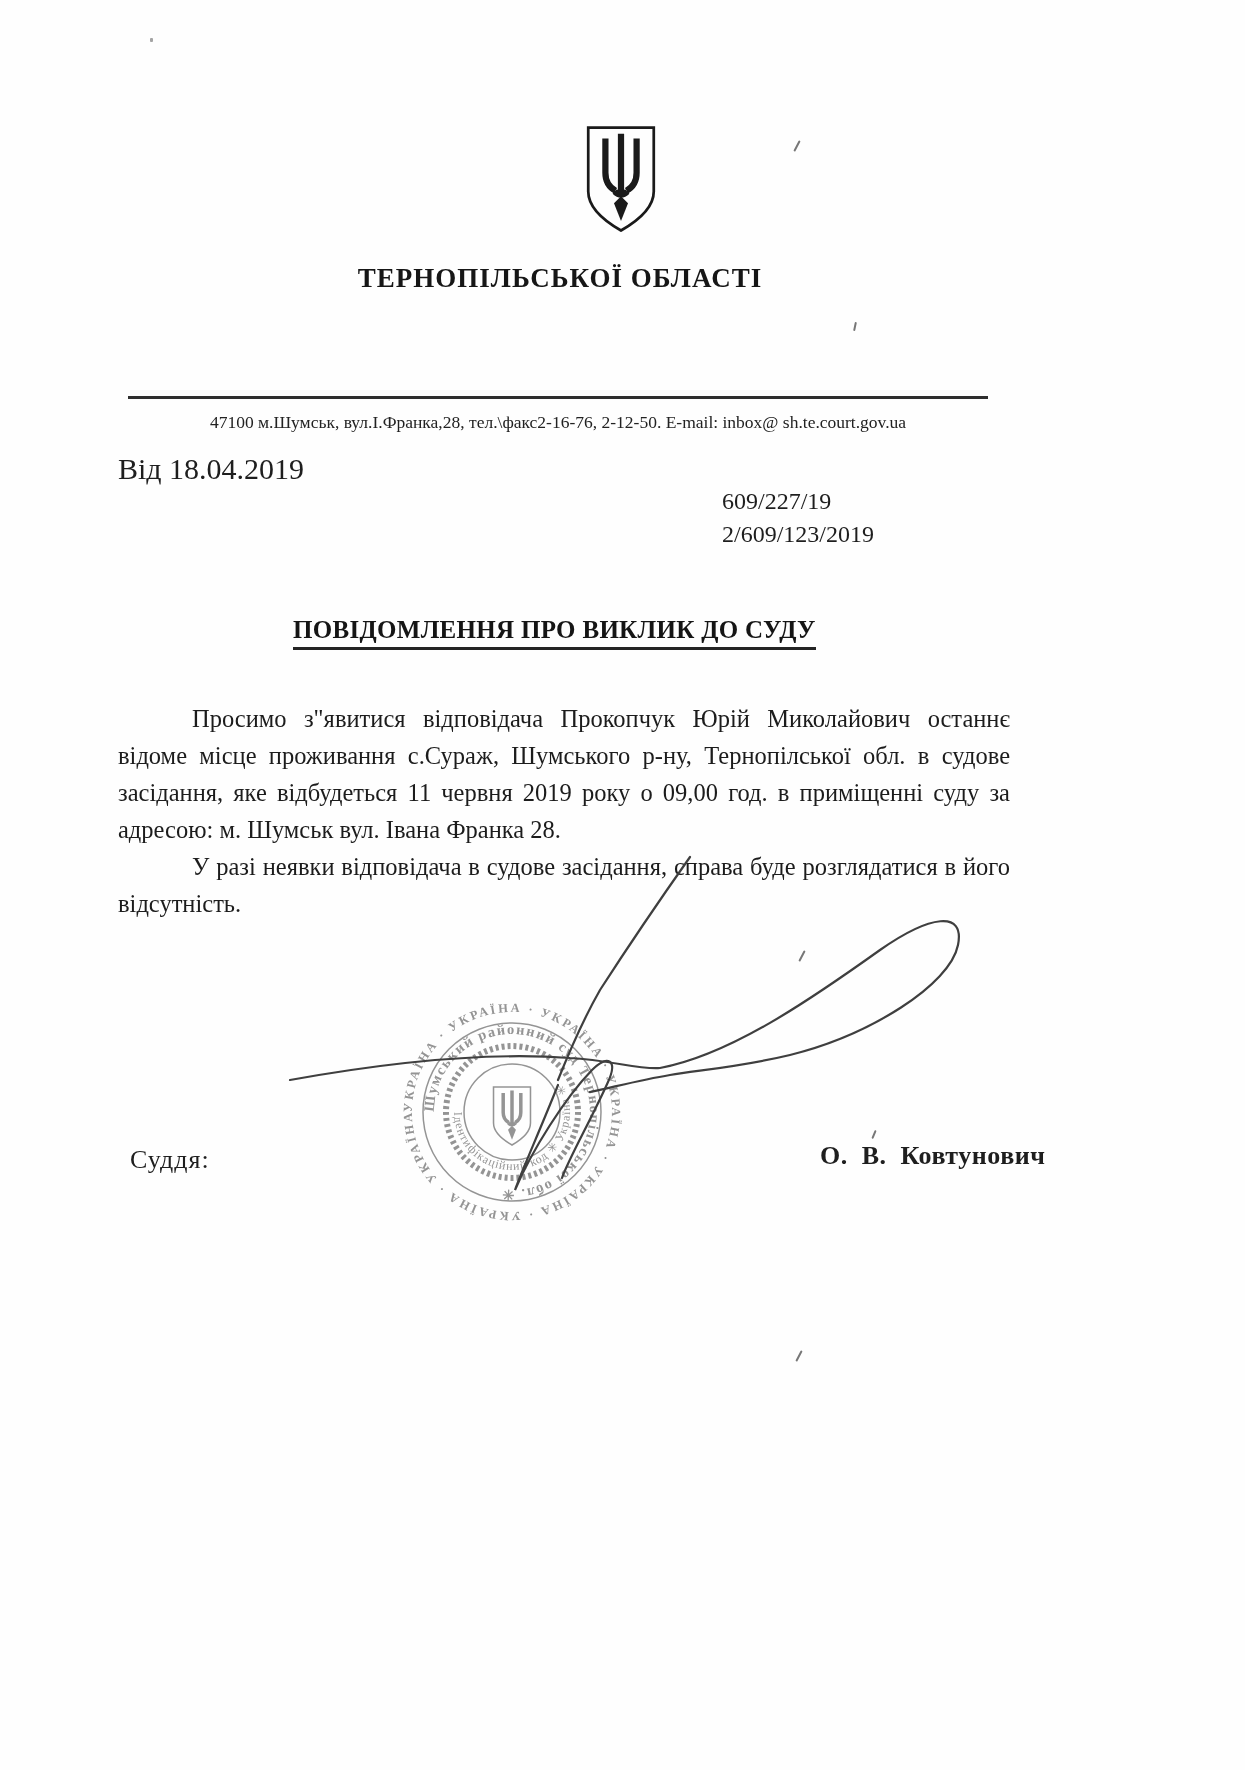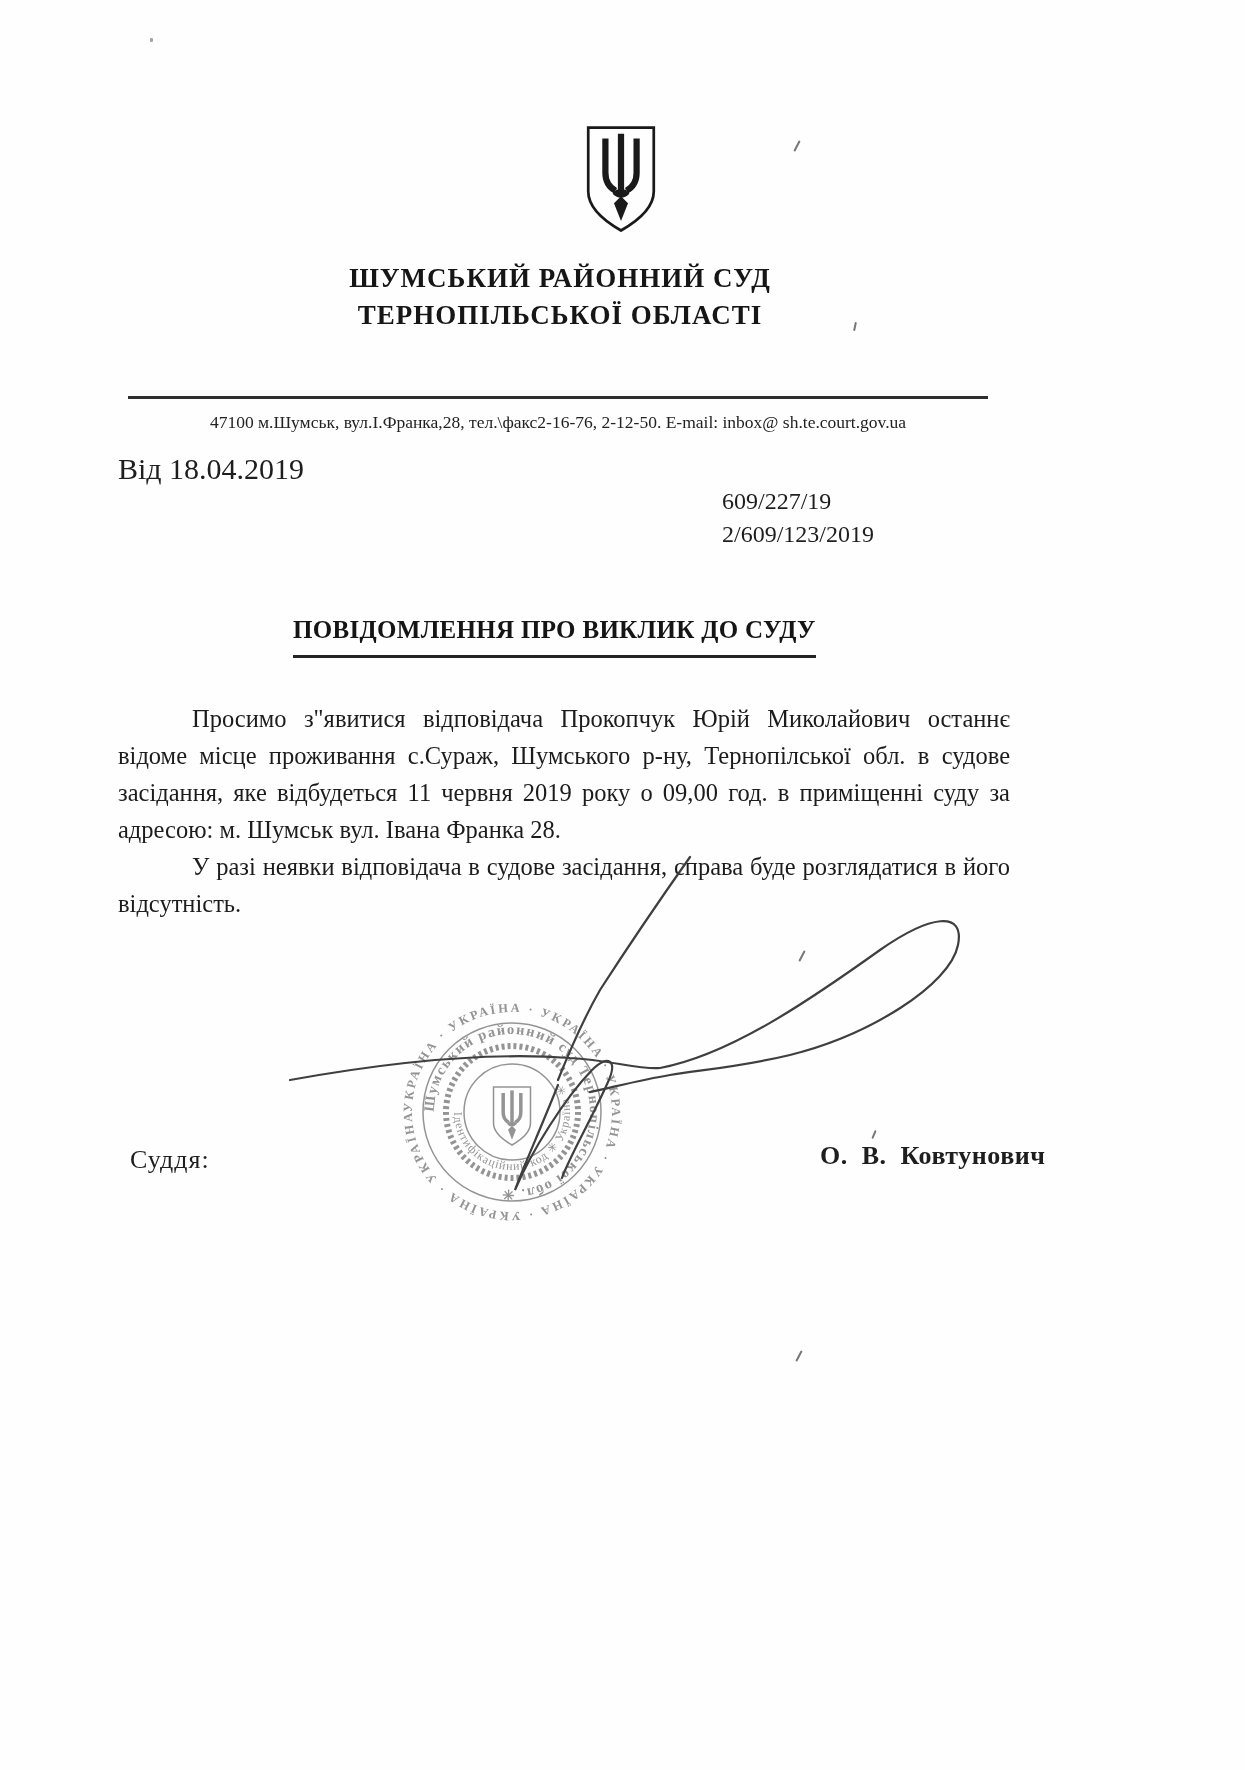--- a/index.html
+++ b/index.html
@@ -21,21 +21,21 @@
   }
   .header-rule{left:128px;top:396px;width:860px;height:3px;background:#2e2e2e;}
   .address{
     left:120px;top:412px;width:876px;text-align:center;
     font-size:17.5px;color:#222;
   }
   .date-line{left:118px;top:452px;font-size:30px;}
   .case-numbers{left:722px;top:485px;font-size:24px;line-height:33px;}
   .doc-title{
     left:293px;top:616px;font-size:25px;font-weight:bold;letter-spacing:.3px;
-    border-bottom:3px solid #242424;padding-bottom:11px;color:#151515;
+    border-bottom:3px solid #242424;padding-bottom:3px;color:#151515;
   }
   .body-text{
     left:118px;top:700px;width:892px;
     font-size:24.5px;line-height:37px;text-align:justify;color:#1c1c1c;
   }
   .body-text p{margin:0;text-indent:74px;}
   .judge-label{left:130px;top:1145px;font-size:26px;font-weight:normal;letter-spacing:1px;}
   .judge-name{left:820px;top:1141px;font-size:26px;font-weight:bold;word-spacing:7px;letter-spacing:.5px;}
   .seal{left:388px;top:988px;width:248px;height:248px;color:#8c8c8c;opacity:.92;}
   .signature{left:270px;top:830px;width:720px;height:390px;}
@@ -65,21 +65,20 @@
         <path d="M 50,92 L 41,101 L 50,124 L 59,101 Z" fill="currentColor"></path>
       </symbol>
     </defs>
   </svg>
 
   <svg class="abs emblem" viewBox="0 0 100 140">
     <use href="#tryzub"></use>
   </svg>
 
   <div class="abs court-header">
-    <div>ШУМСЬКИЙ РАЙОННИЙ СУД</div>
     <div>ТЕРНОПІЛЬСЬКОЇ ОБЛАСТІ</div>
   </div>
 
   <div class="abs header-rule"></div>
 
   <div class="abs address">47100 м.Шумськ, вул.І.Франка,28, тел.\факс2-16-76, 2-12-50. E-mail: inbox@ sh.te.court.gov.ua</div>
 
   <div class="abs date-line">Від 18.04.2019</div>
 
   <div class="abs case-numbers">

